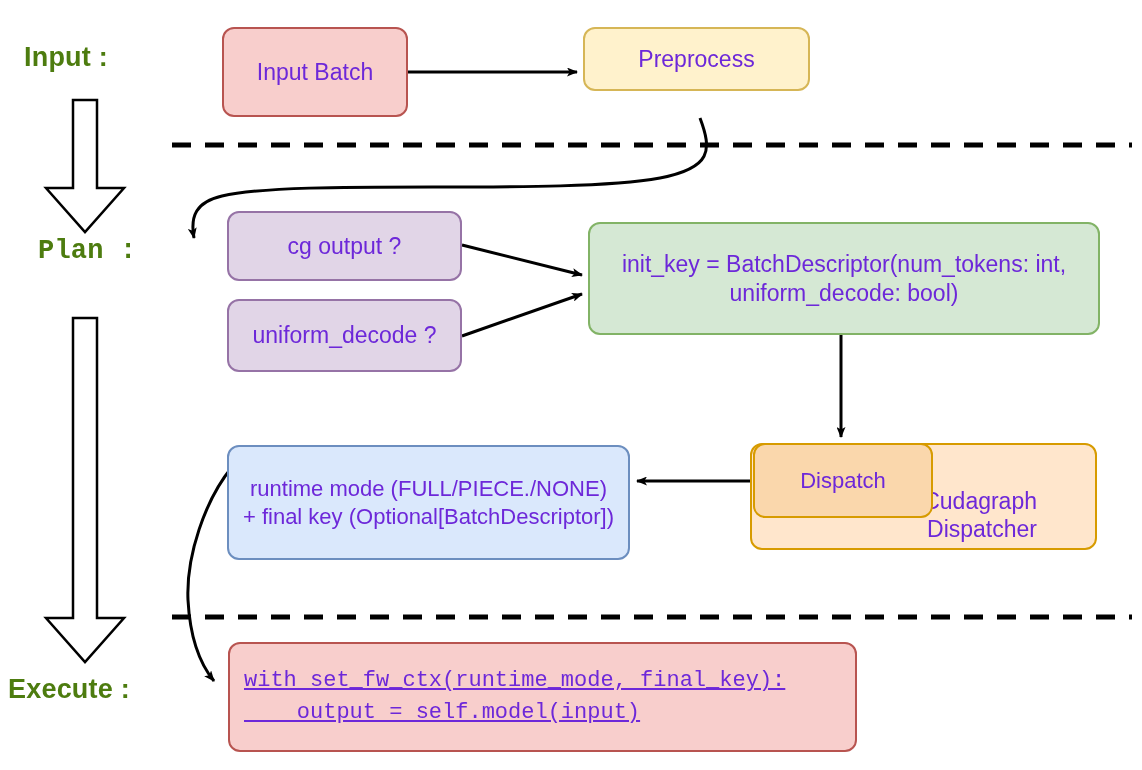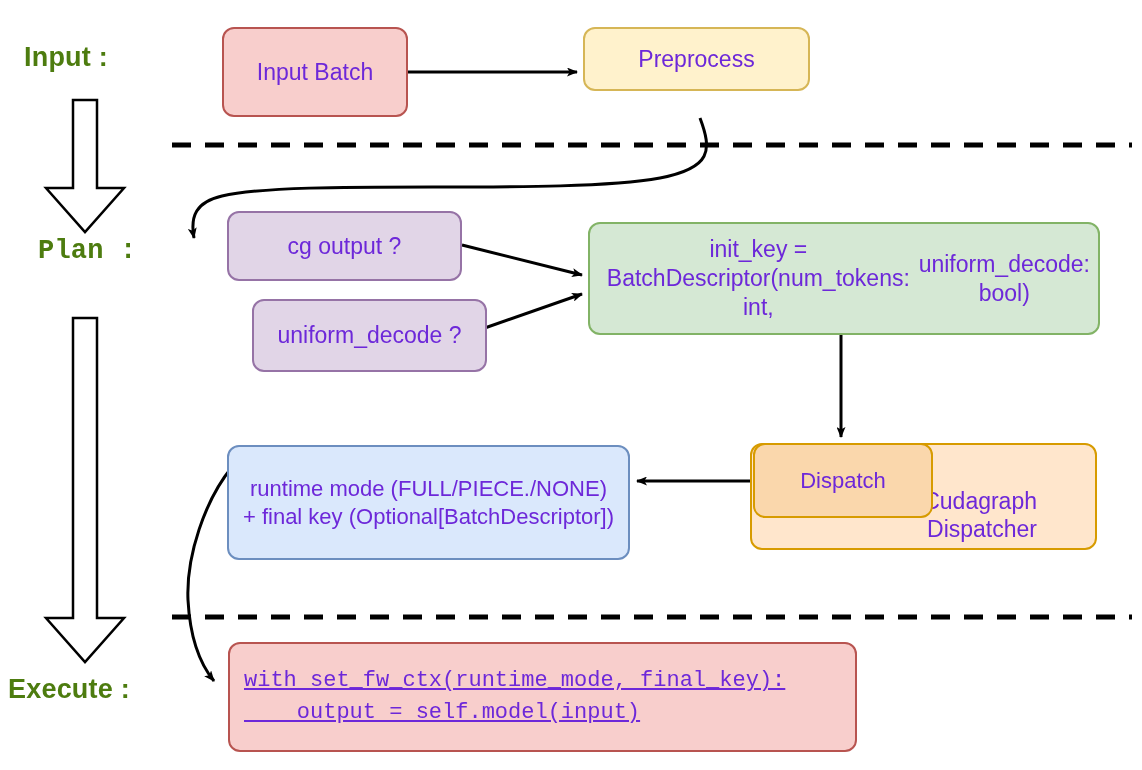--- a/index.html
+++ b/index.html
@@ -61,24 +61,24 @@
   <div class="stage-label" style="left:24px;top:42px;">Input :</div>
   <div class="stage-label" style="left:38px;top:236px;font-family:Liberation Mono, monospace;">Plan :</div>
   <div class="stage-label" style="left:8px;top:674px;">Execute :</div>
 
   <div class="node n-pink" style="left:222px;top:27px;width:186px;height:90px;">Input Batch</div>
 
   <div class="node n-yellow" style="left:583px;top:27px;width:227px;height:64px;">Preprocess</div>
 
   <div class="node n-purple" style="left:227px;top:211px;width:235px;height:70px;">cg output ?</div>
 
-  <div class="node n-purple" style="left:227px;top:299px;width:235px;height:73px;margin-left:25px;">uniform_decode ?</div>
+  <div class="node n-purple" style="left:227px;top:299px;width:235px;height:73px;">uniform_decode ?</div>
 
   <div class="node n-green" style="left:588px;top:222px;width:512px;height:113px;
-              flex-direction:row;">
+              flex-direction:column;">
     <span>init_key = BatchDescriptor(num_tokens: int,</span>
     <span>uniform_decode: bool)</span>
   </div>
 
   <div class="node n-orange-outer" style="left:750px;top:443px;width:347px;height:107px;
               justify-content:flex-end;padding-right:24px;flex-direction:column;
               align-items:flex-end;">
     <span style="margin-right:34px;">Cudagraph</span>
     <span style="margin-right:34px;">Dispatcher</span>
   </div>

